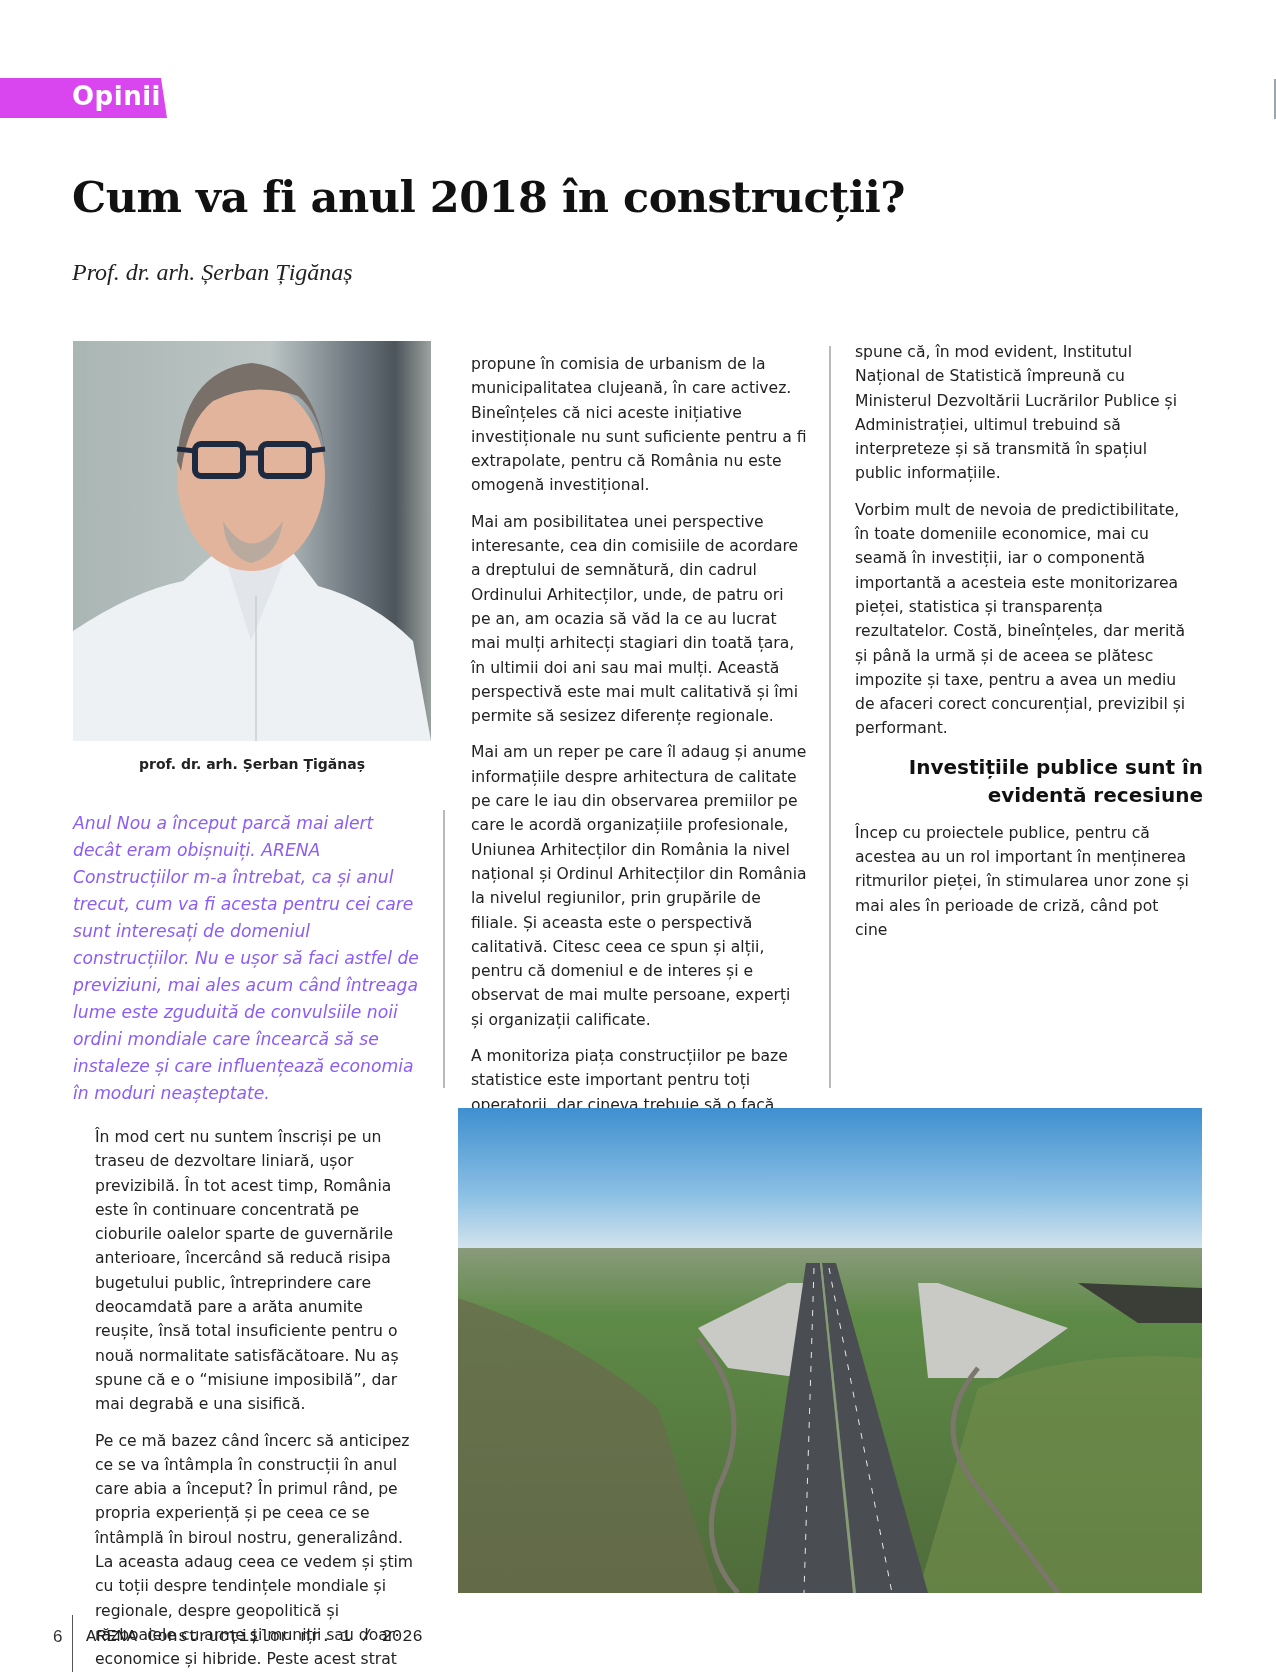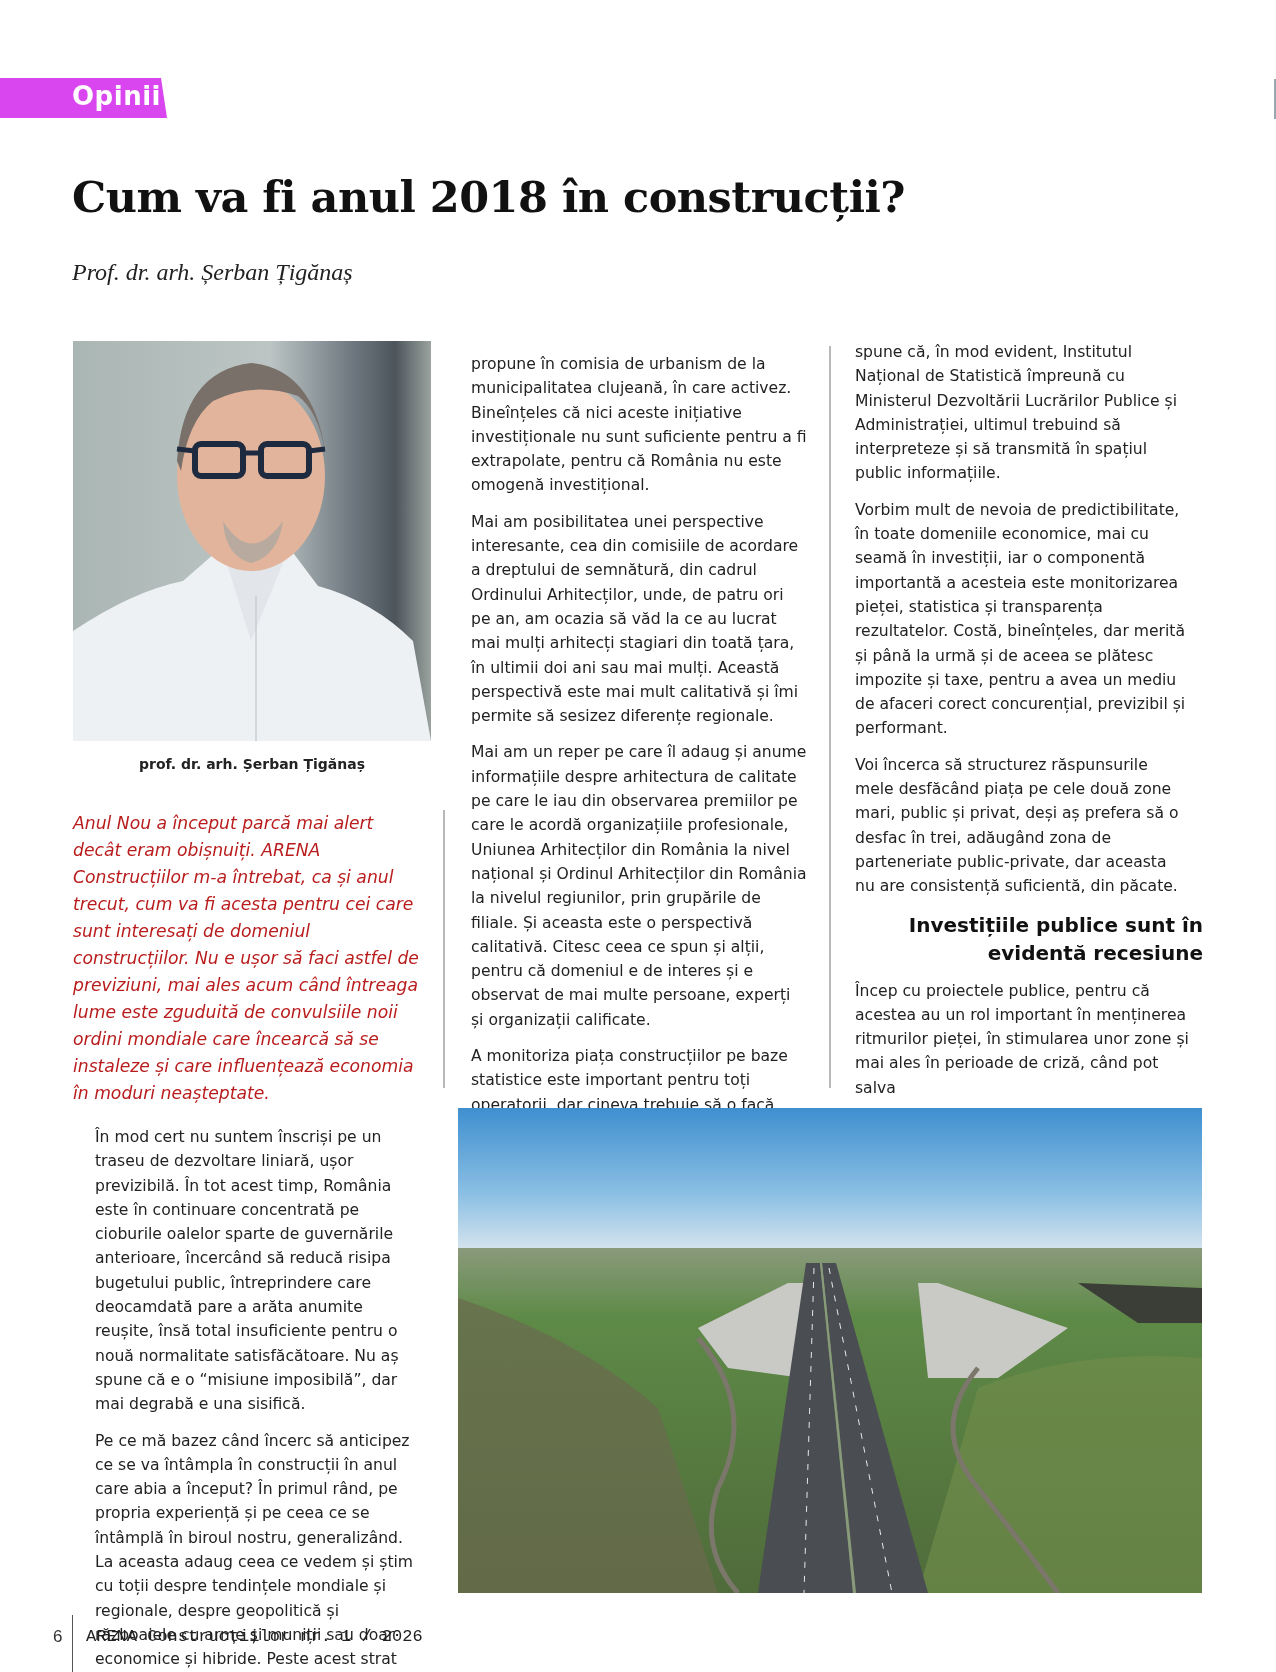--- a/index.html
+++ b/index.html
@@ -33,21 +33,21 @@
     overflow: hidden;
   }
   .portrait svg { width: 100%; height: 100%; display: block; }
   .caption {
     position: absolute; left: 73px; top: 756px; width: 358px; text-align: center;
     font-family: "DejaVu Sans", sans-serif; font-weight: bold; font-size: 14px; color: #222;
   }
 
   .lead {
     position: absolute; left: 73px; top: 810px; width: 352px;
-    font-family: "DejaVu Sans", sans-serif; font-style: italic; font-size: 17.2px; line-height: 27px; color: #b91c1c;
+    font-family: "DejaVu Sans", sans-serif; font-style: italic; font-size: 17.2px; line-height: 27px; color: #8b5cf6;
     margin: 0;
   }
 
   .col {
     position: absolute; font-family: "DejaVu Sans", sans-serif; font-size: 15.6px; line-height: 24.3px; color: #222;
   }
   .col p { margin: 12px; }
   .col-1 { left: 83px; top: 1113px; width: 352px; }
   .col-2 { left: 459px; top: 340px; width: 360px; }
   .col-3 { left: 843px; top: 328px; width: 360px; }
@@ -129,23 +129,22 @@
   <p>Mai am posibilitatea unei perspective interesante, cea din comisiile de acordare a dreptului de semnătură, din cadrul Ordinului Arhitecților, unde, de patru ori pe an, am ocazia să văd la ce au lucrat mai mulți arhitecți stagiari din toată țara, în ultimii doi ani sau mai mulți. Această perspectivă este mai mult calitativă și îmi permite să sesizez diferențe regionale.</p>
   <p>Mai am un reper pe care îl adaug și anume informațiile despre arhitectura de calitate pe care le iau din observarea premiilor pe care le acordă organizațiile profesionale, Uniunea Arhitecților din România la nivel național și Ordinul Arhitecților din România la nivelul regiunilor, prin grupările de filiale. Și aceasta este o perspectivă calitativă. Citesc ceea ce spun și alții, pentru că domeniul e de interes și e observat de mai multe persoane, experți și organizații calificate.</p>
   <p>A monitoriza piața construcțiilor pe baze statistice este important pentru toți operatorii, dar cineva trebuie să o facă sistematic și profesionist, în beneficiul tuturor și acest lucru nu se întâmplă încă satisfăcător. Dacă o să mă întrebați cine trebuie să facă asta, vă voi</p>
 </div>
 
 <div class="col-sep sep-b"></div>
 
 <div class="col col-3">
   <p>spune că, în mod evident, Institutul Național de Statistică împreună cu Ministerul Dezvoltării Lucrărilor Publice și Administrației, ultimul trebuind să interpreteze și să transmită în spațiul public informațiile.</p>
   <p>Vorbim mult de nevoia de predictibilitate, în toate domeniile economice, mai cu seamă în investiții, iar o componentă importantă a acesteia este monitorizarea pieței, statistica și transparența rezultatelor. Costă, bineînțeles, dar merită și până la urmă și de aceea se plătesc impozite și taxe, pentru a avea un mediu de afaceri corect concurențial, previzibil și performant.</p>
-  <p>Voi încerca să structurez răspunsurile mele desfăcând piața pe cele două zone mari, public și privat, deși aș prefera să o desfac în trei, adăugând zona de parteneriate public-private, dar aceasta nu are consistență suficientă, din păcate.</p>
   <h2 class="subhead">Investițiile publice sunt în evidentă recesiune</h2>
-  <p>Încep cu proiectele publice, pentru că acestea au un rol important în menținerea ritmurilor pieței, în stimularea unor zone și mai ales în perioade de criză, când pot salva</p>
+  <p>Încep cu proiectele publice, pentru că acestea au un rol important în menținerea ritmurilor pieței, în stimularea unor zone și mai ales în perioade de criză, când pot cine</p>
 </div>
 
 <div class="landscape">
   <svg viewBox="0 0 744 485" preserveAspectRatio="none">
     <defs>
       <linearGradient id="sky" x1="0" y1="0" x2="0" y2="1">
         <stop offset="0" stop-color="#3f8fd0"></stop>
         <stop offset="0.6" stop-color="#8cc0e4"></stop>
         <stop offset="1" stop-color="#d9e6ee"></stop>
       </linearGradient>

